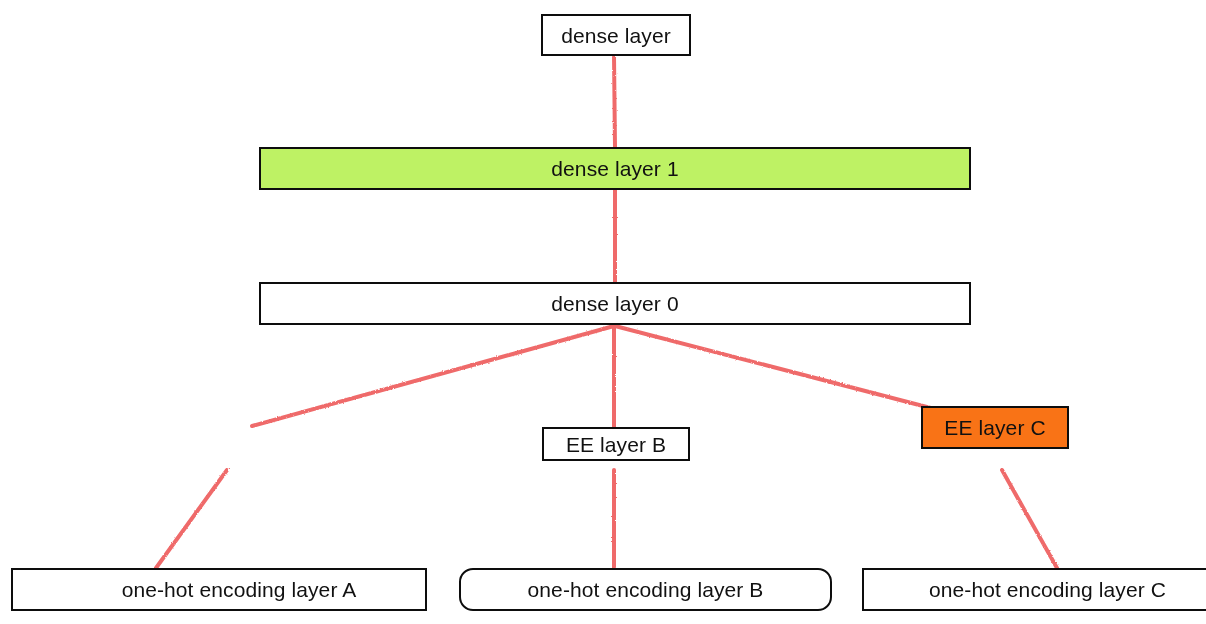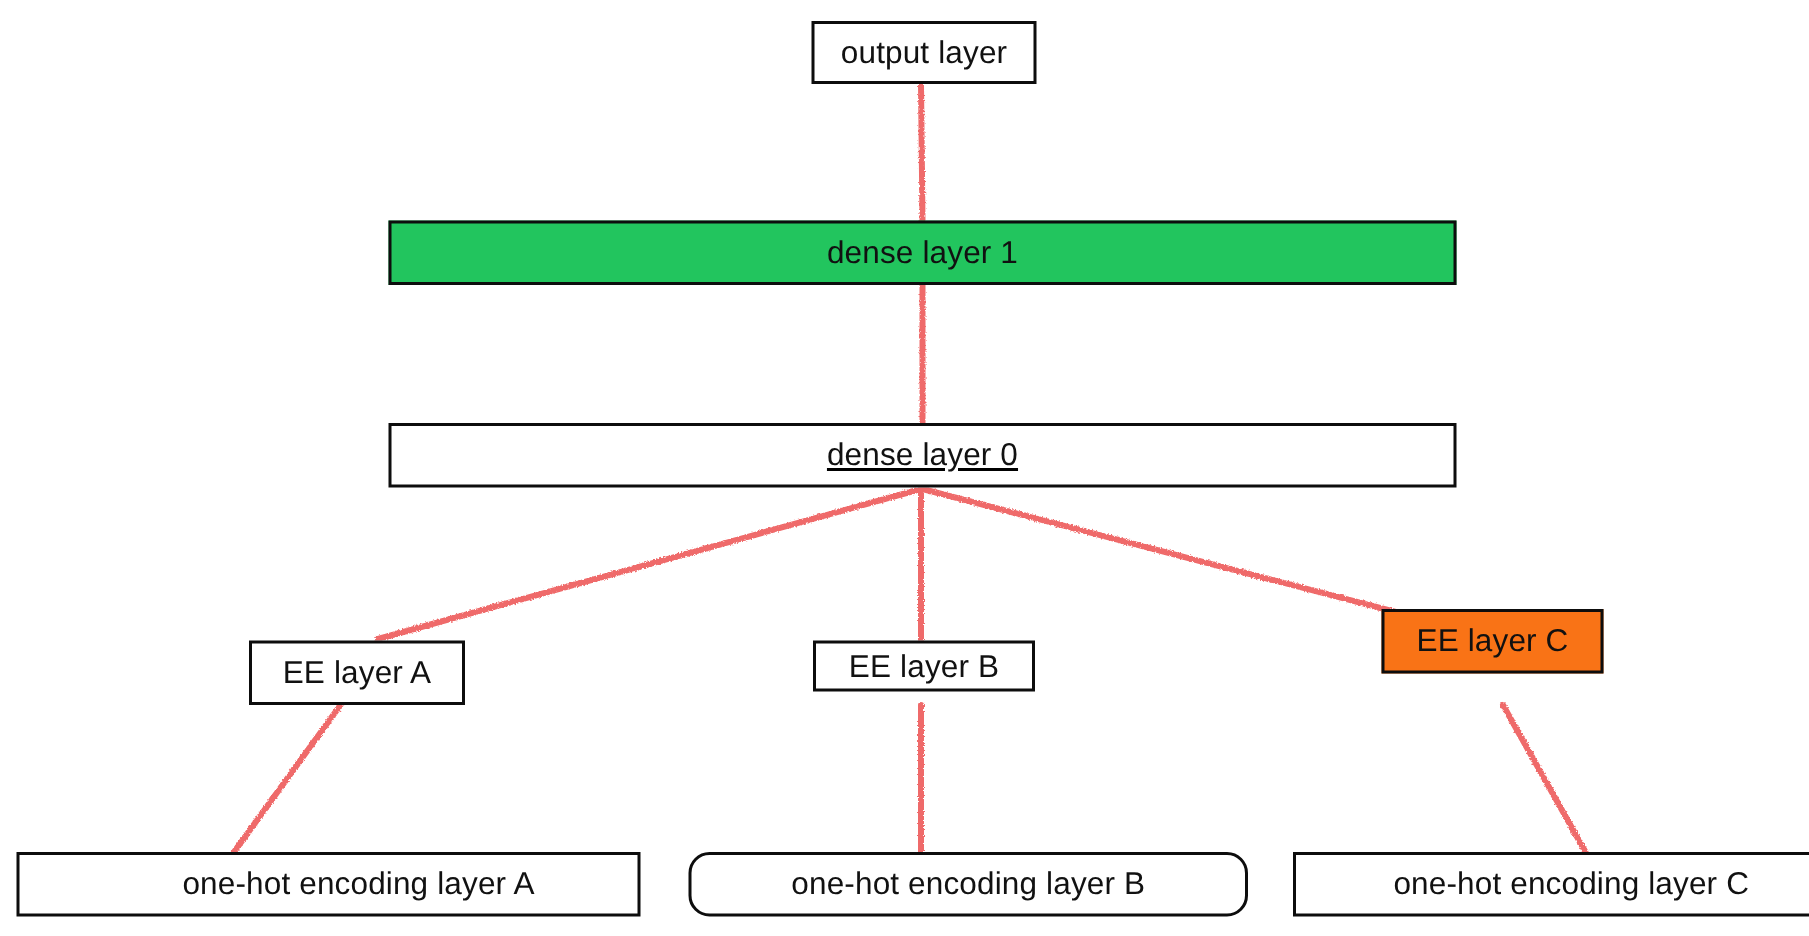--- a/index.html
+++ b/index.html
@@ -63,34 +63,31 @@
         <line x1="252" y1="426" x2="614" y2="326" stroke="#ef6b6b" stroke-width="4" stroke-linecap="round"></line>
         <line x1="614" y1="427" x2="614" y2="326" stroke="#ef6b6b" stroke-width="4" stroke-linecap="round"></line>
         <line x1="1000" y1="426" x2="615" y2="326" stroke="#ef6b6b" stroke-width="4" stroke-linecap="round"></line>
         <line x1="156" y1="568" x2="227" y2="470" stroke="#ef6b6b" stroke-width="4" stroke-linecap="round"></line>
         <line x1="614" y1="568" x2="614" y2="470" stroke="#ef6b6b" stroke-width="4" stroke-linecap="round"></line>
         <line x1="1057" y1="568" x2="1002" y2="470" stroke="#ef6b6b" stroke-width="4" stroke-linecap="round"></line>
       </g>
     </svg>
 
   <div class="node-box" style="left: 541px; top: 14px; width: 150px; height: 42px; border-color: rgb(13, 13, 13); border-width: 2px; background: rgb(255, 255, 255);">
-    <span class="node-label" style="color: rgb(17, 17, 17);">output layer</span>
+    <span class="node-label" style="color: rgb(17, 17, 17);">dense layer</span>
   </div>
 
-  <div class="node-box" style="left: 259px; top: 147px; width: 712px; height: 43px; border-color: rgb(13, 13, 13); border-width: 2px; background: #22c55e;">
+  <div class="node-box" style="left: 259px; top: 147px; width: 712px; height: 43px; border-color: rgb(13, 13, 13); border-width: 2px; background: #bef264;">
     <span class="node-label" style="color: rgb(17, 17, 17);">dense layer 1</span>
   </div>
 
-  <div class="node-box" style="left: 259px; top: 282px; width: 712px; height: 43px; border-color: rgb(13, 13, 13); border-width: 2px; background: rgb(255, 255, 255); text-decoration: underline;">
+  <div class="node-box" style="left: 259px; top: 282px; width: 712px; height: 43px; border-color: rgb(13, 13, 13); border-width: 2px; background: rgb(255, 255, 255);">
     <span class="node-label" style="color: rgb(17, 17, 17);">dense layer 0</span>
   </div>
 
-  <div class="node-box" style="left: 166px; top: 427px; width: 144px; height: 43px; border-color: rgb(13, 13, 13); border-width: 2px; background: rgb(255, 255, 255);">
-    <span class="node-label" style="color: rgb(17, 17, 17);">EE layer A</span>
-  </div>
 
   <div class="node-box" style="left: 542px; top: 427px; width: 148px; height: 34px; border-color: rgb(13, 13, 13); border-width: 2px; background: rgb(255, 255, 255);">
     <span class="node-label" style="color: rgb(17, 17, 17);">EE layer B</span>
   </div>
 
   <div class="node-box" style="left: 921px; top: 406px; width: 148px; height: 43px; border-color: rgb(13, 13, 13); border-width: 2px; background: #f97316;">
     <span class="node-label" style="color: rgb(17, 17, 17);">EE layer C</span>
   </div>
 
   <div class="node-box" style="left: 11px; top: 568px; width: 416px; height: 43px; border-color: rgb(13, 13, 13); border-width: 2px; background: rgb(255, 255, 255); padding-left: 40px;">

